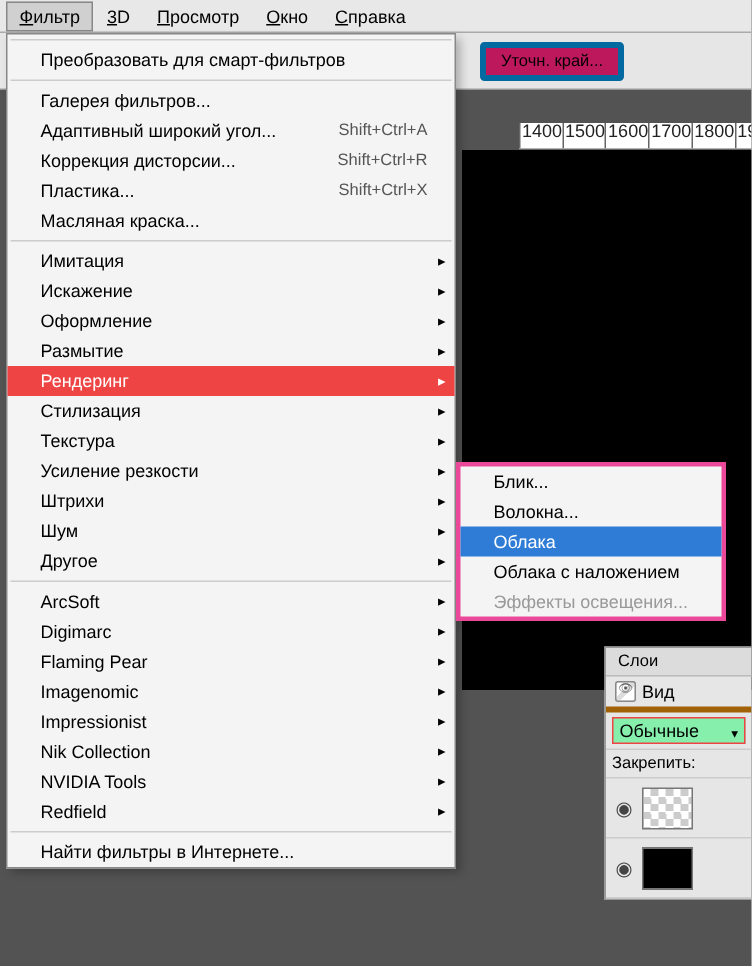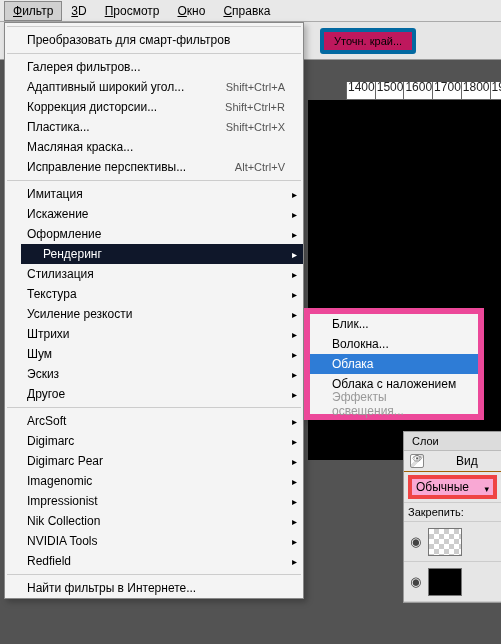--- a/index.html
+++ b/index.html
@@ -8,36 +8,36 @@
 .menubar .mi { padding:3px 9px; cursor:default; }
 .menubar .mi.active { background:#d0d0d0; border:1px solid #888; padding:2px 8px; }
 .menubar .mi u { text-decoration:underline; }
 .toolbar { position:absolute; top:22px; left:0; right:0; height:38px; background:#e6e6e6; border-bottom:1px solid #999; display:flex; align-items:center; }
 .toolbar .btn { margin-left:320px; background:#be185d; border:4px solid #0369a1; border-radius:3px; padding:3px 10px; font-size:11px; cursor:pointer; }
 .ruler { position:absolute; top:82px; left:308px; right:0; height:18px; background:#fff; border-bottom:1px solid #666; display:flex; font-size:9px; color:#222; overflow:hidden;margin-left:38px; }
 .ruler .tick { width:38px; border-left:1px solid #666; padding-left:1px; height:100%; line-height:10px; }
 .canvas { position:absolute; top:100px; left:308px; right:0; height:360px; background:#000; }
 .dropdown { position:absolute; top:22px; left:4px; width:300px; background:#f4f4f4; border:1px solid #888; box-shadow:3px 3px 6px rgba(0,0,0,0.25); }
 .dropdown .row { display:flex; justify-content:space-between; align-items:center; padding:4px 18px 4px 22px; cursor:default; position:relative; height:20px; }
-.dropdown .row.hl { background:#0f172a; color:#fff;margin-left:16px; }
+.dropdown .row.hl { background:#ef4444; color:#fff; }
 .dropdown .sep { height:1px; background:#ccc; margin:3px 2px; }
 .dropdown .arrow::after { content:'▸'; font-size:10px; position:absolute; right:6px; }
 .dropdown .row.hl.arrow::after { color:#fff; }
 .dropdown .sc { color:#555; font-size:11px; }
-.submenu { position:absolute; top:308px; left:304px; width:180px; background:#f4f4f4; border:6px solid #ec4899; box-shadow:3px 3px 6px rgba(0,0,0,0.25); }
+.submenu { position:absolute; top:308px; left:304px; width:180px; background:#f4f4f4; border:3px solid #ec4899; box-shadow:3px 3px 6px rgba(0,0,0,0.25); }
 .submenu .row { padding:4px 18px 4px 22px; height:20px; cursor:default; display:flex; align-items:center; }
 .submenu .row.hl { background:#2e7cd6; color:#fff; }
 .submenu .row.dis { color:#999; }
 .panel { position:absolute; top:431px; right:0; width:98px; background:#e6e6e6; border:1px solid #999; border-right:none; }
 .panel .tab { background:#dcdcdc; padding:3px 8px; font-size:11px; border-bottom:1px solid #bbb; }
-.panel .sel { display:flex; align-items:flex-start; padding:3px 6px; border-bottom:1px solid #a16207;gap:28px; }
+.panel .sel { display:flex; align-items:flex-start; padding:3px 6px; border-bottom:4px solid #a16207; }
 .panel .sel .ico { width:14px; height:14px; border:1px solid #888; border-radius:2px; margin-right:4px; background:linear-gradient(135deg,#fff 40%,#ddd 40%,#ddd 60%,#fff 60%); position:relative; }
 .panel .sel .ico::after { content:'👁'; font-size:8px; position:absolute; left:1px; top:-1px; opacity:.6; }
 .panel .combo { padding:3px 4px; font-size:11px; border-bottom:1px solid #ccc; }
-.panel .combo .cb { border:4px solid #ef4444; background:#f9a8d4; padding:1px 4px; display:flex; justify-content:space-between; align-items:flex-end; }
+.panel .combo .cb { border:1px solid #ef4444; background:#86efac; padding:1px 4px; display:flex; justify-content:space-between; align-items:flex-end; }
 .panel .combo .cb::after { content:'▾'; font-size:9px; }
 .panel .lock { padding:3px 4px; font-size:11px; border-bottom:1px solid #ccc; }
 .panel .layer { display:flex; align-items:center; padding:4px; border-bottom:1px solid #ccc; height:40px; }
 .panel .eye { width:16px; font-size:13px; color:#444; text-align:center; }
 .panel .thumb { width:34px; height:28px; border:1px solid #777; margin-left:4px; }
 .panel .thumb.check { background:repeating-conic-gradient(#ccc 0 25%,#fff 0 50%) 0 0/10px 10px; }
 .panel .thumb.black { background:#000; }
 </style>
 </head>
 <body>
@@ -82,67 +82,63 @@
       <span>Коррекция дисторсии...</span>
       <span class="sc">Shift+Ctrl+R</span>
     </div>
   <div class="row">
       <span>Пластика...</span>
       <span class="sc">Shift+Ctrl+X</span>
     </div>
   <div class="row">
       <span>Масляная краска...</span>
     </div>
-  <div class="row">
-      <span>Исправление перспективы...</span>
-      <span class="sc">Alt+Ctrl+V</span>
-    </div>
   <div class="sep"></div>
   <div class="row arrow">
       <span>Имитация</span>
     </div>
   <div class="row arrow">
       <span>Искажение</span>
     </div>
   <div class="row arrow">
       <span>Оформление</span>
+    </div>
+  <div class="row arrow">
+      <span>Размытие</span>
     </div>
   <div class="row arrow hl">
       <span>Рендеринг</span>
     </div>
   <div class="row arrow">
       <span>Стилизация</span>
     </div>
   <div class="row arrow">
       <span>Текстура</span>
     </div>
   <div class="row arrow">
       <span>Усиление резкости</span>
     </div>
   <div class="row arrow">
       <span>Штрихи</span>
     </div>
   <div class="row arrow">
       <span>Шум</span>
     </div>
   <div class="row arrow">
-      <span>Эскиз</span>
-    </div>
-  <div class="row arrow">
       <span>Другое</span>
     </div>
   <div class="sep"></div>
   <div class="row arrow">
       <span>ArcSoft</span>
     </div>
   <div class="row arrow">
       <span>Digimarc</span>
     </div>
   <div class="row arrow">
-      <span>Digimarc Pear</span>
+      <span>Flaming Pear</span>
     </div>
   <div class="row arrow">
       <span>Imagenomic</span>
     </div>
   <div class="row arrow">
       <span>Impressionist</span>
     </div>
   <div class="row arrow">
       <span>Nik Collection</span>
     </div>

